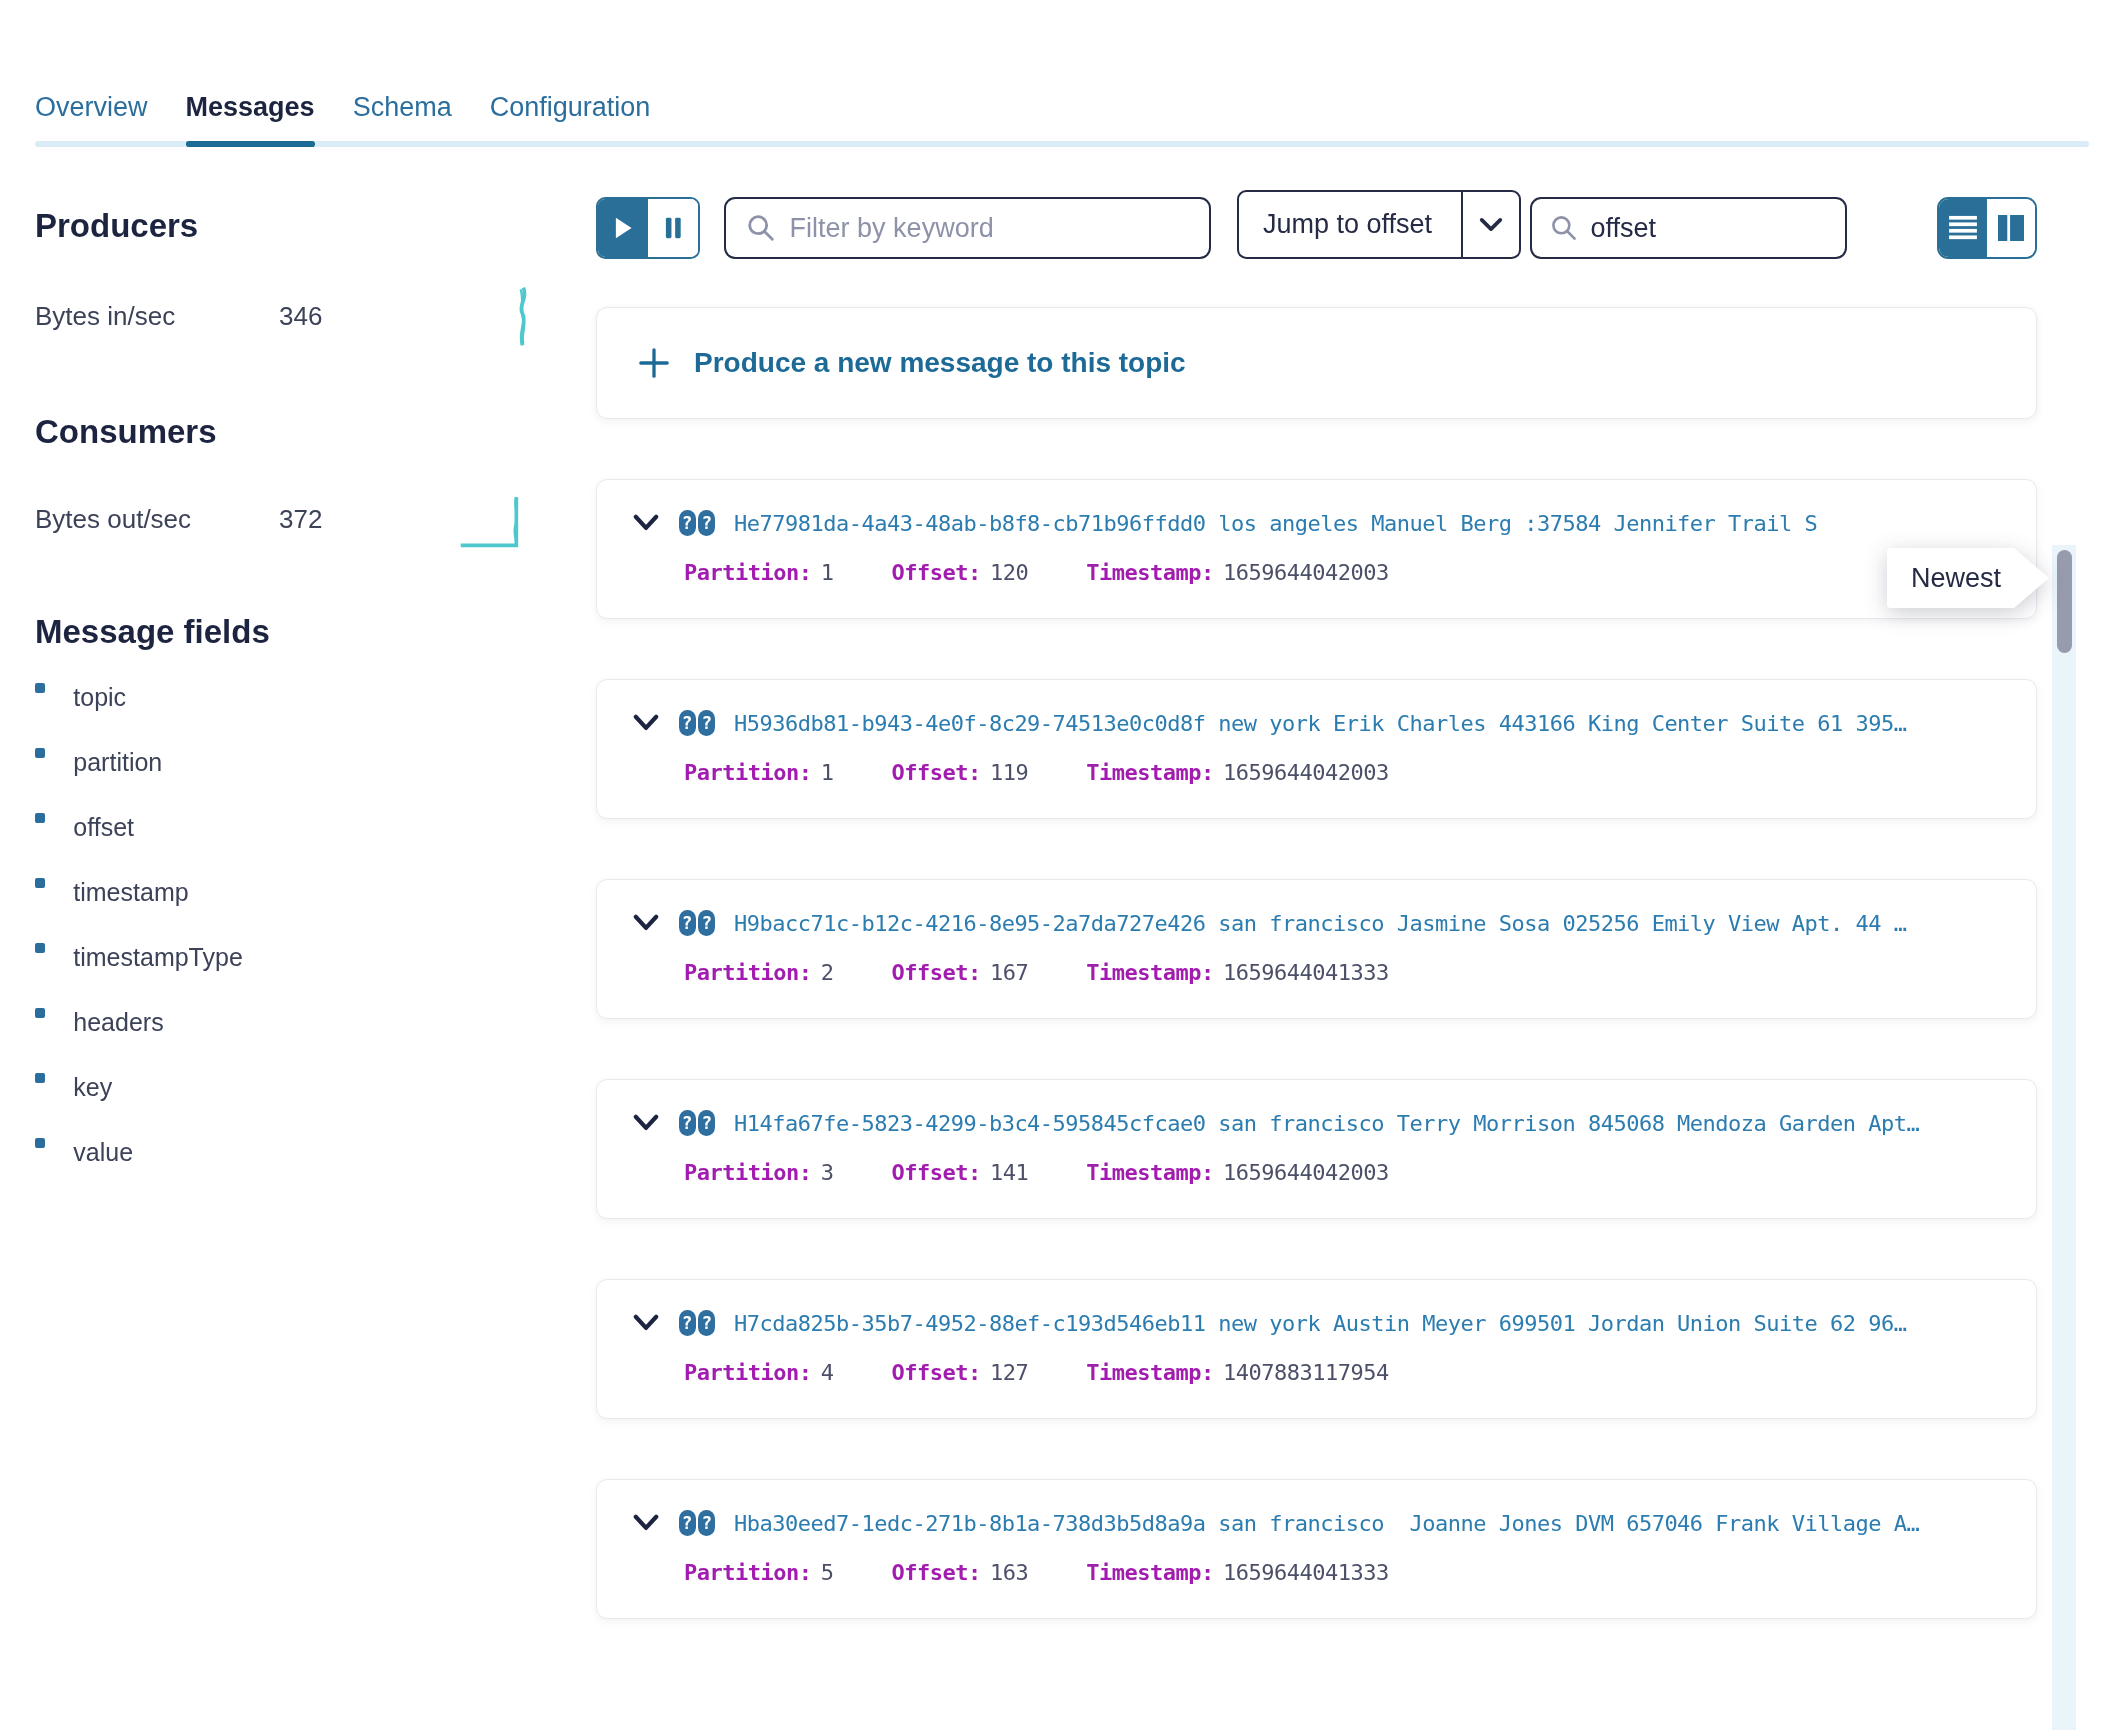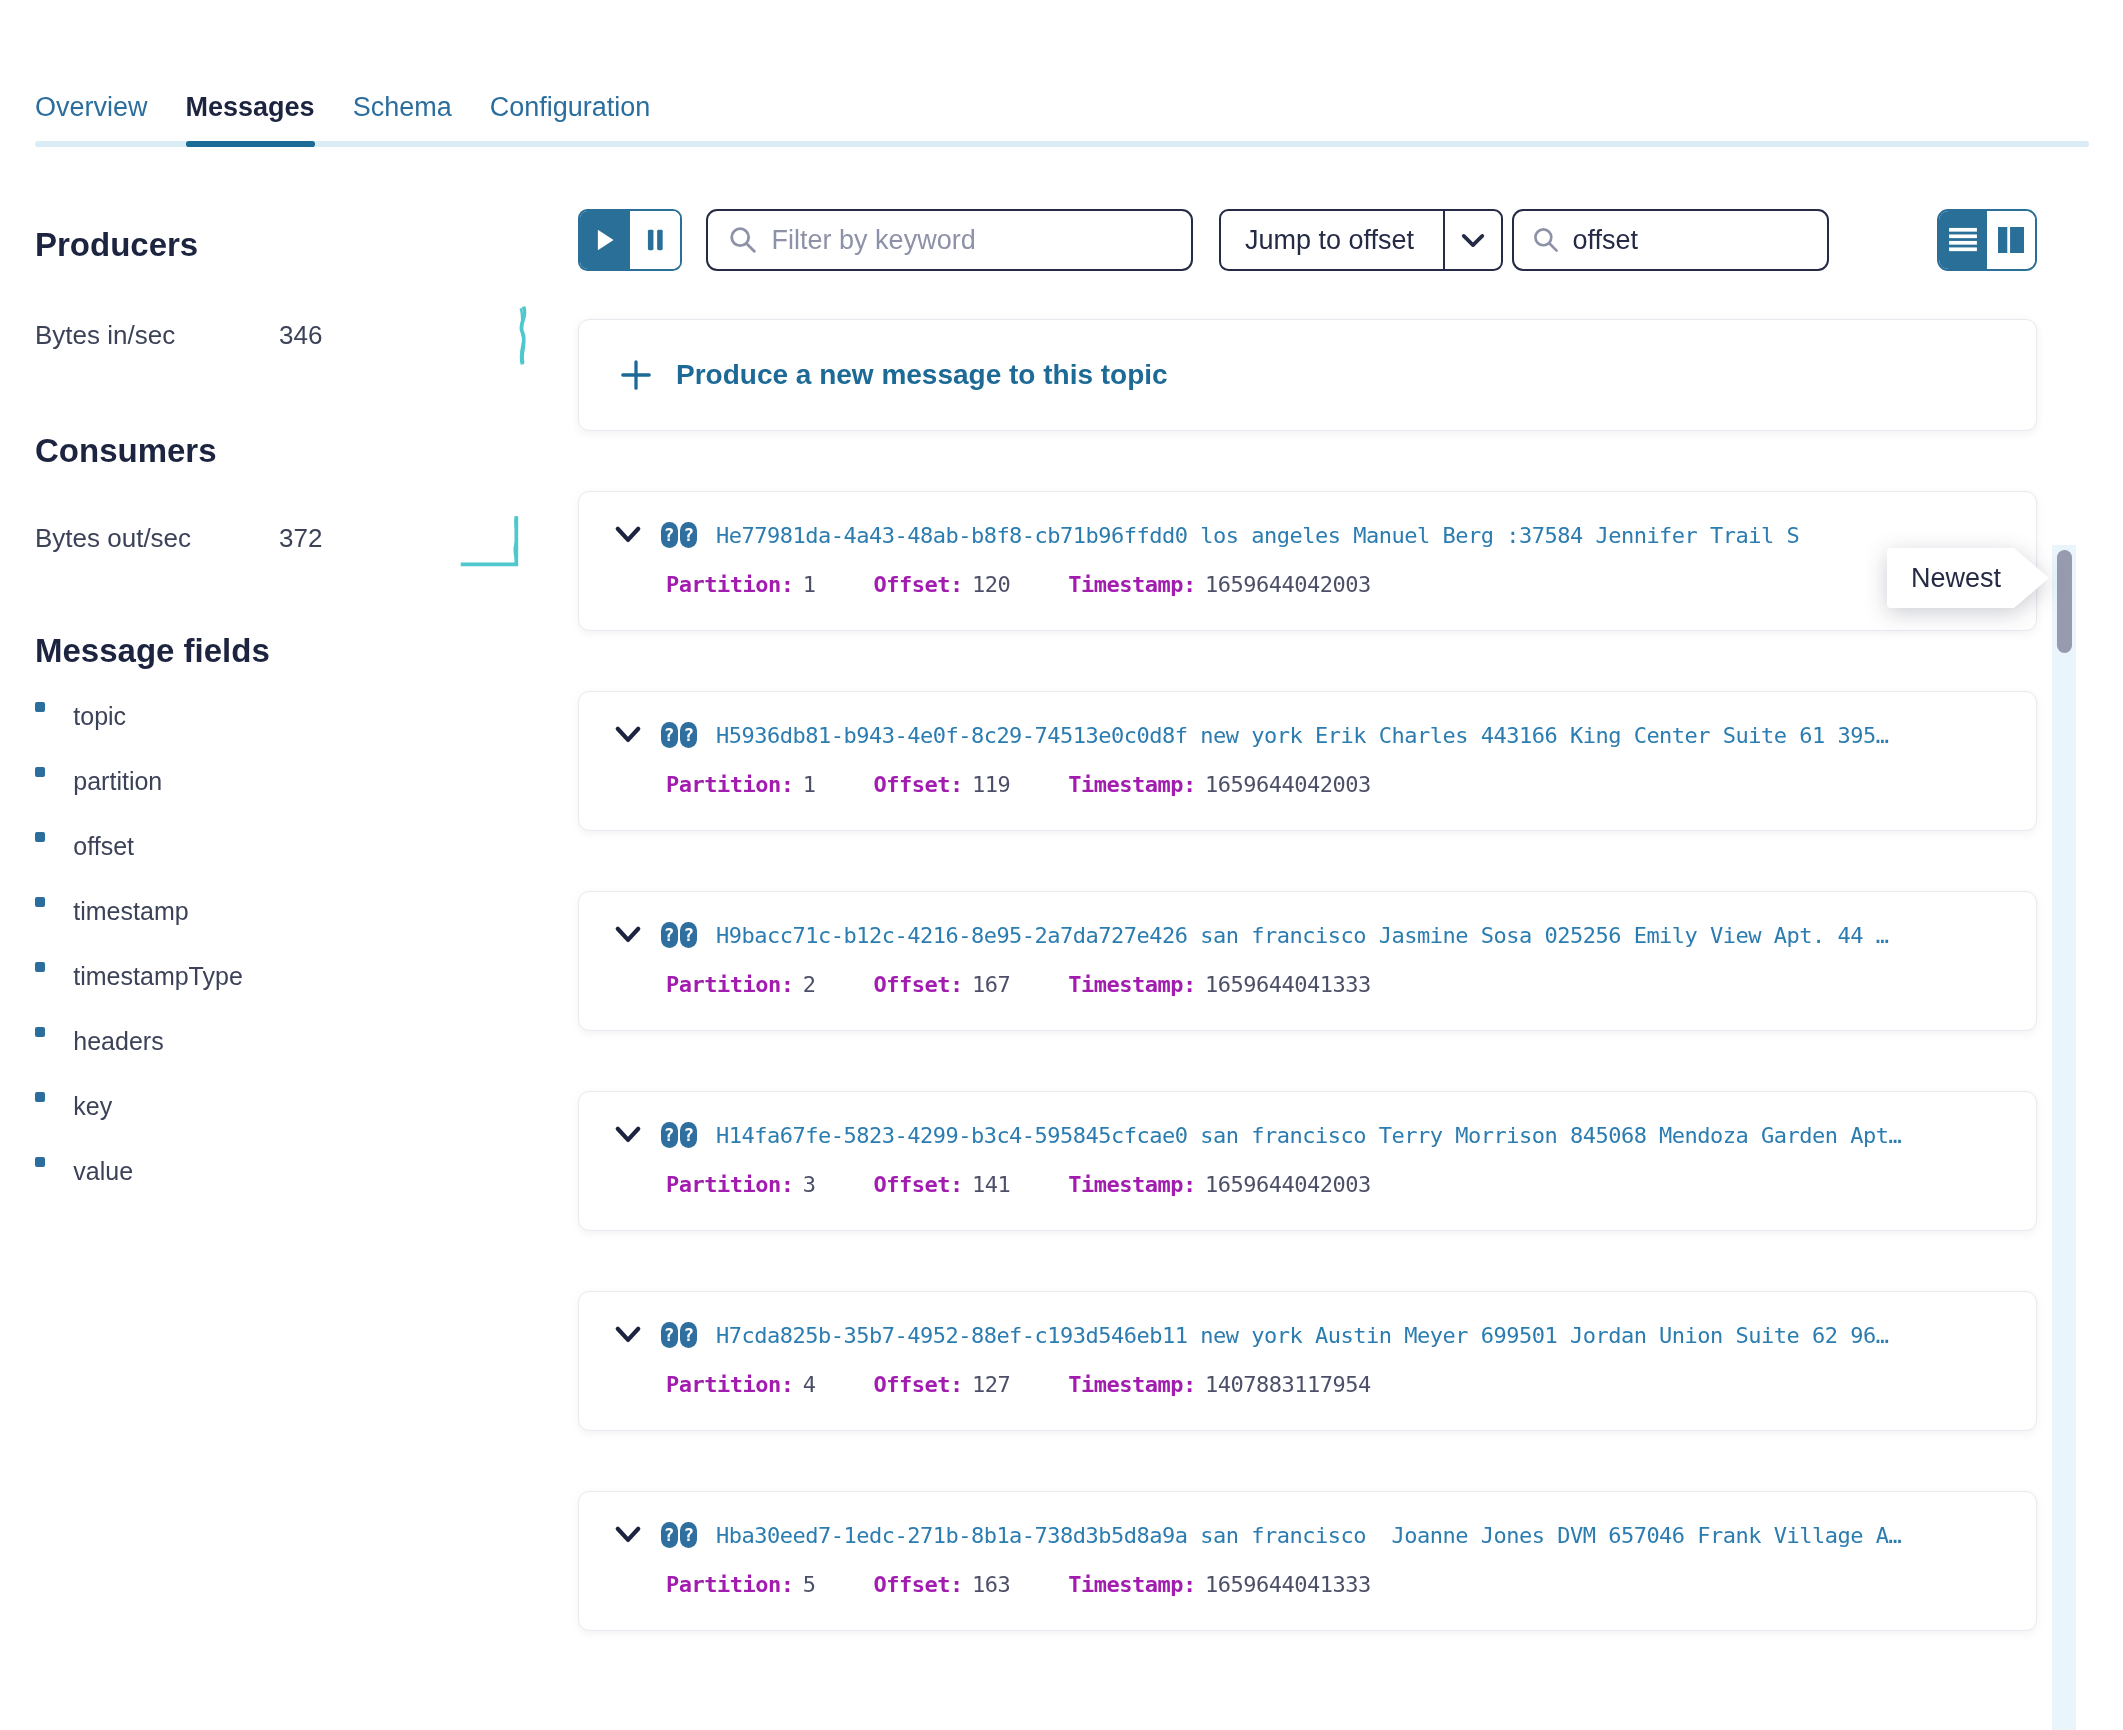--- a/index.html
+++ b/index.html
@@ -13,21 +13,21 @@
   .lineage-link { display: flex; align-items: center; gap: 11.2px; color: #2b6e9e; font-size: 27px; font-weight: 700; margin-top: 11.2px; cursor: pointer; }
 
   
   .tabs { display: flex; gap: 38px; margin-top: 58px; position: relative; }
   .tabs::after { content: ""; position: absolute; left: 0; right: 0; bottom: 0; height: 6.5px; background: #daedf6; border-radius: 2.8px; }
   .tab { font-size: 27px; padding-bottom: 24px; color: #2b6e9e; font-weight: 500; position: relative; cursor: pointer; }
   .tab.active { color: #1d2440; font-weight: 700; }
   .tab.active::after { content: ""; position: absolute; left: 0; right: 0; bottom: 0; height: 6.5px; background: #1d6a96; z-index: 1; border-radius: 2.8px; }
 
   
-  .content { display: flex; margin-top: 62px; }
+  .content { display: flex; margin-top: 43px; gap: 18px; }
   .sidebar { width: 511px; flex-shrink: 0; }
   .main { flex: 1; margin-left: 32px; padding-right: 52px; }
 
   
   .side-section { margin-top: 17px; }
   .side-section + .side-section { margin-top: 62px; }
   .side-title { font-size: 33px; font-weight: 800; color: #1d2440; }
   .stat-row { display: flex; align-items: center; margin-top: 37px; }
   .stat-label { font-size: 26px; color: #3c4258; width: 244px; }
   .stat-value { font-size: 26px; color: #3c4258; }
@@ -38,21 +38,21 @@
 
   
   .toolbar { display: flex; align-items: flex-end; }
   .playpause { display: flex; height: 62px; border: 2.8px solid #2a6f97; border-radius: 9.3px; overflow: hidden; cursor: pointer; }
   .pp-seg { width: 50px; display: flex; align-items: center; justify-content: center; }
   .pp-play { background: #2a6f97; }
   .pp-pause { background: #fff; }
   .filter-box { margin-left: 24px; width: 487px; height: 62px; border: 2.8px solid #252b45; border-radius: 11.2px; display: flex; align-items: center; padding: 0 18.6px; gap: 13px; background: #fff; }
   .filter-box input { border: none; outline: none; font-size: 27px; color: #252b45; width: 100%; font-family: "Liberation Sans", sans-serif; background: transparent; }
   .filter-box input::placeholder { color: #8d92a8; }
-  .jump-select { margin-left: 26px; height: 62px; border: 2.8px solid #252b45; border-radius: 9.3px; display: flex; align-items: stretch; cursor: pointer; background: #fff; }
+  .jump-select { margin-left: 26px; height: 69px; border: 2.8px solid #252b45; border-radius: 9.3px; display: flex; align-items: stretch; cursor: pointer; background: #fff; }
   .jump-label { padding: 0 24px; display: flex; align-items: center; font-size: 27px; color: #252b45; min-width: 222px; }
   .jump-chevron { width: 58px; border-left: 2.8px solid #252b45; display: flex; align-items: center; justify-content: center; }
   .offset-box { margin-left: 9.3px; width: 317px; height: 62px; border: 2.8px solid #252b45; border-radius: 11.2px; display: flex; align-items: center; padding: 0 17px; gap: 11.2px; background: #fff; }
   .offset-box input { border: none; outline: none; font-size: 27px; color: #252b45; width: 100%; font-family: "Liberation Sans", sans-serif; background: transparent; }
   .view-toggle { margin-left: auto; display: flex; height: 62px; border: 2.8px solid #2a6f97; border-radius: 11.2px; overflow: hidden; cursor: pointer; }
   .vt-seg { width: 48px; display: flex; align-items: center; justify-content: center; }
   .vt-list { background: #2a6f97; }
   .vt-cols { background: #fff; }
 
   

